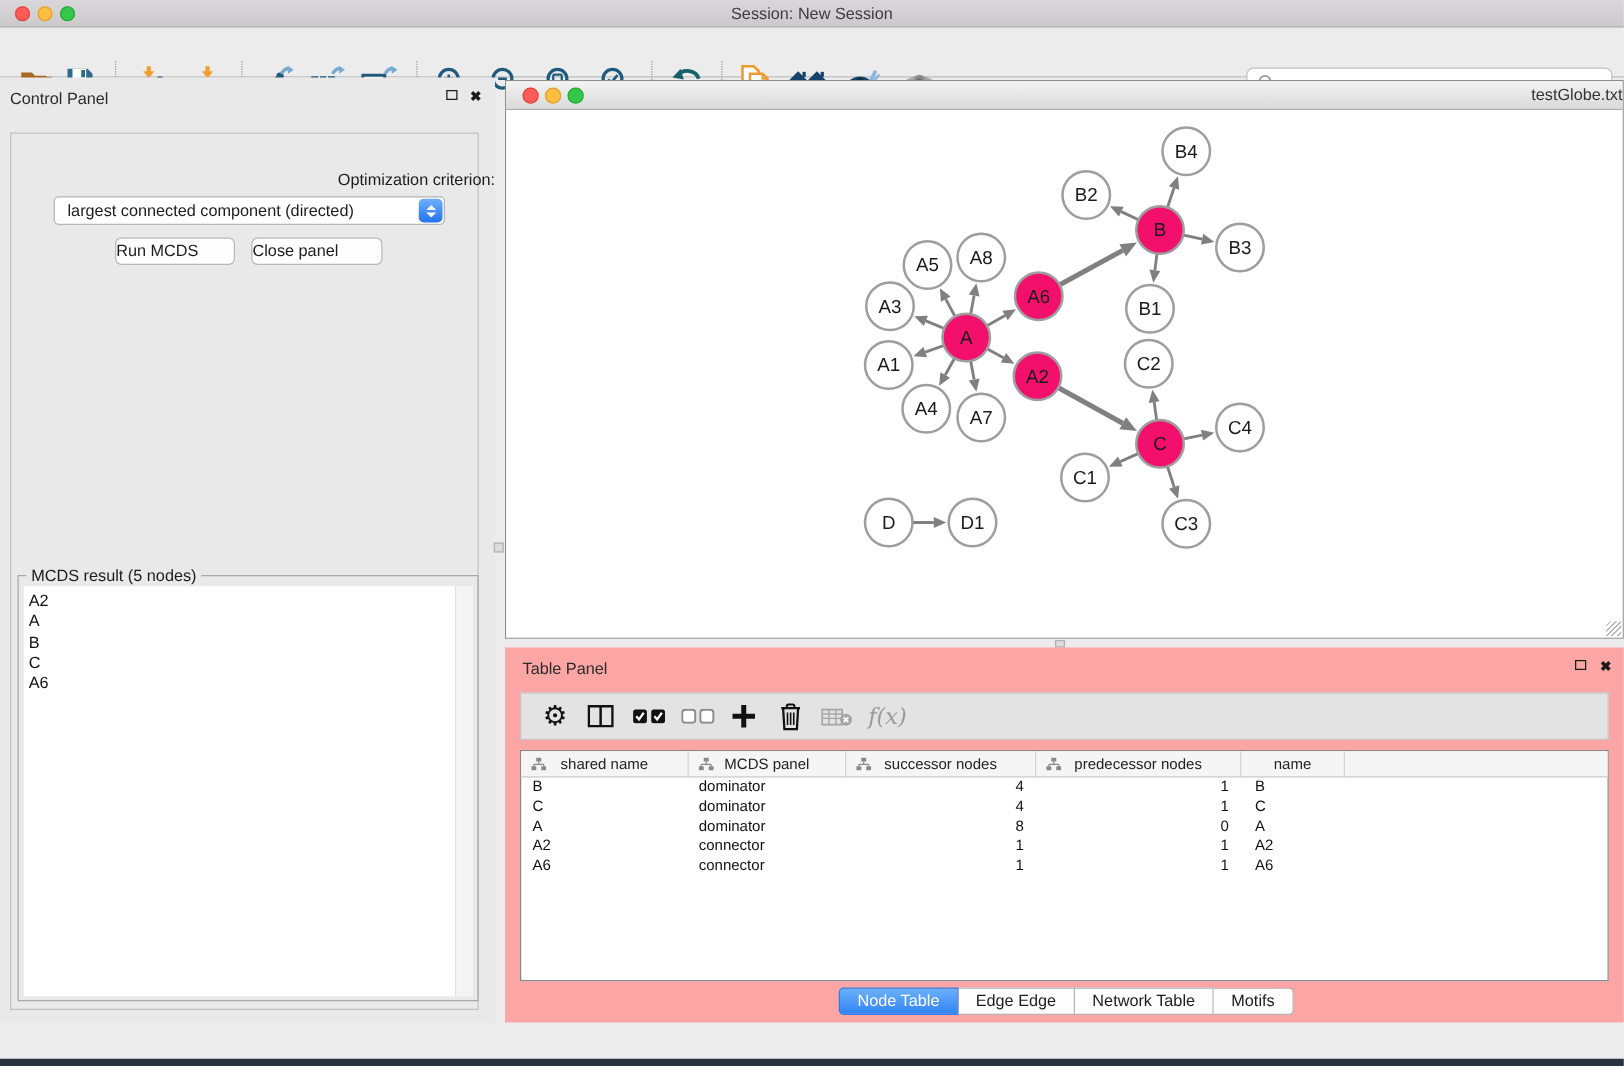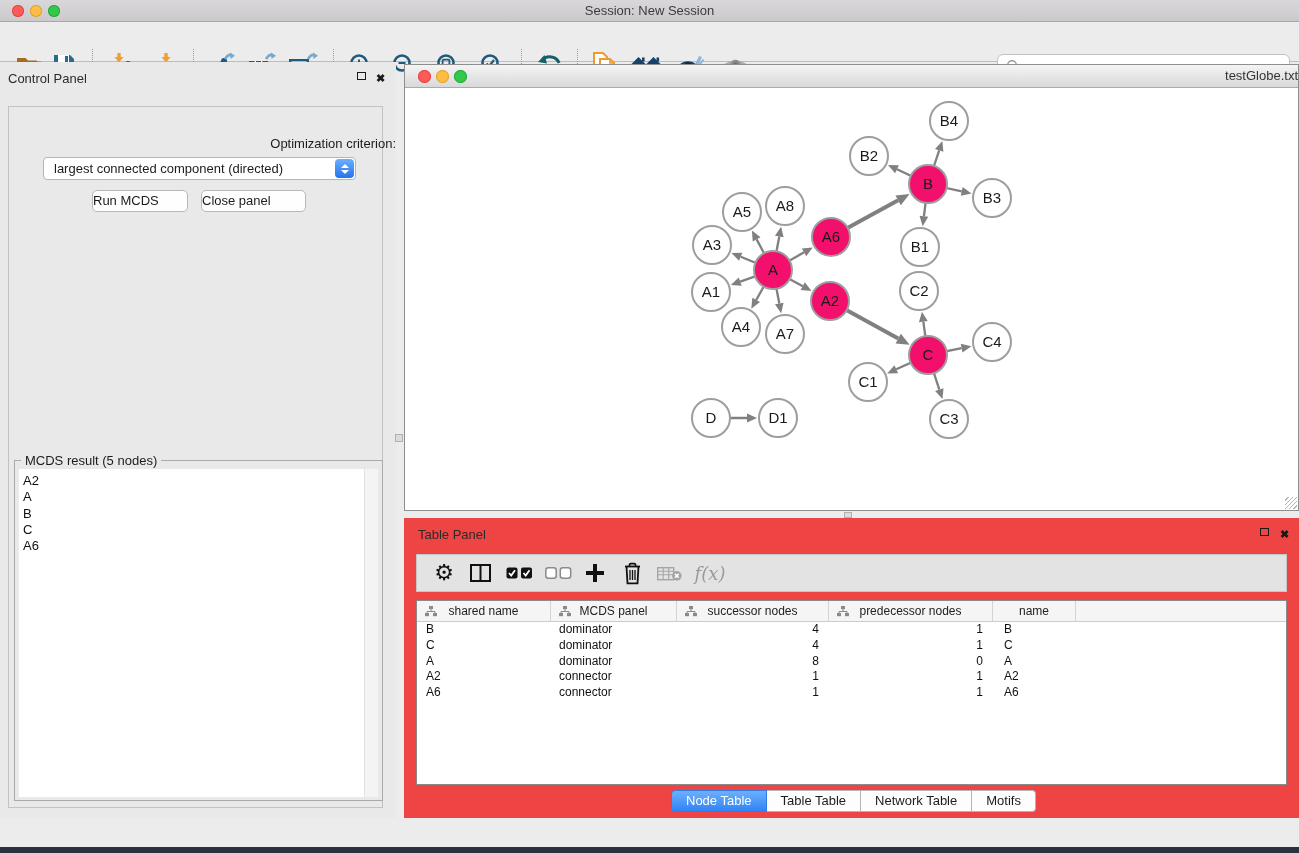--- a/index.html
+++ b/index.html
@@ -76,21 +76,21 @@
     background:repeating-linear-gradient(135deg, transparent 0 2px, #b5b5b5 2px 3px); }
   .graph-label { font-size:15px; fill:#1a1a1a; }
 
   
   .v-split-dot { position:absolute; left:395px; top:434px; width:8px; height:8px;
     background:#dcdcdc; border:1px solid #b0b0b0; }
   .h-split-dot { position:absolute; left:844px; top:512px; width:8px; height:6px;
     background:#dcdcdc; border:1px solid #b0b0b0; }
 
   
-  .table-panel { position:absolute; left:404px; top:518px; width:895px; height:300px; background:#ef4444; }
+  .table-panel { position:absolute; left:404px; top:518px; width:895px; height:300px; background:#fca5a5; }
   .tp-toolbar { position:absolute; left:12px; top:36px; width:871px; height:38px;
     background:#e3e3e3; border:1px solid #c6c6c6; }
   .tp-ic { position:absolute; top:0; height:36px; display:flex; align-items:center; justify-content:center; }
   .gear-glyph { font-size:22px; color:#111; line-height:1; }
   .fx-label { font-family:"DejaVu Serif",serif; font-style:italic; font-size:18px; color:#9a9a9a; }
   .dtable { position:absolute; left:12px; top:82px; width:871px; height:185px;
     background:#fff; border:1px solid #8a8a8a; }
   .thead { display:flex; height:21px; background:#f5f5f5; border-bottom:1px solid #cccccc; }
   .th { position:relative; display:flex; align-items:center; justify-content:center;
     border-right:1px solid #d4d4d4; font-size:12px; color:#222; }
@@ -578,21 +578,21 @@
             <div class="td c1" style="width: 126px;">connector</div>
             <div class="td c2" style="width: 152px;">1</div>
             <div class="td c3" style="width: 164px;">1</div>
             <div class="td c4" style="width: 83px;">A6</div>
           </div>
         </div>
     </div>
 
     <div class="segs tp-tabs" id="tp-tabs">
         <div class="seg active">Node Table</div>
-        <div class="seg">Table Table</div>
+        <div class="seg">Edge Edge</div>
         <div class="seg">Network Table</div>
         <div class="seg">Motifs</div>
       </div>
   </div>
 
   <div class="desktop-strip"></div>
 
 </div>
 
 </body></html>

